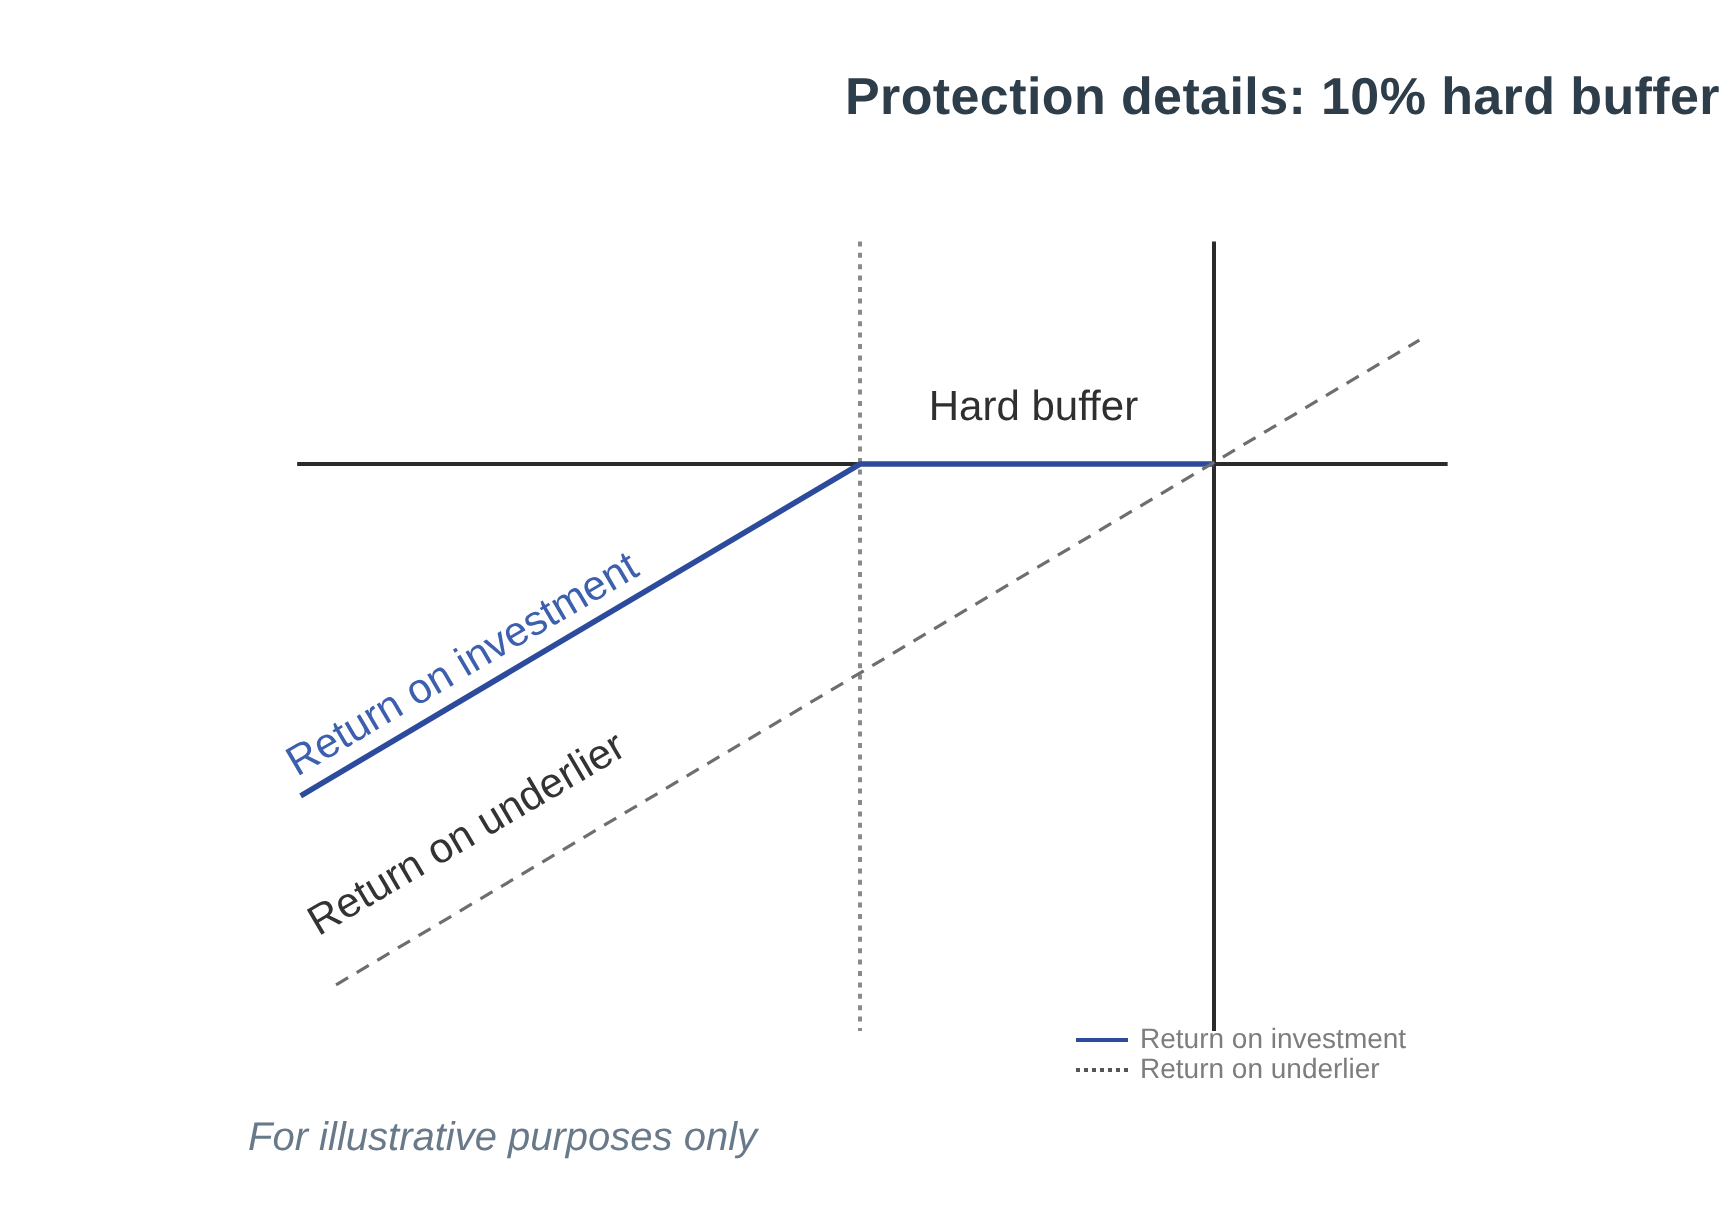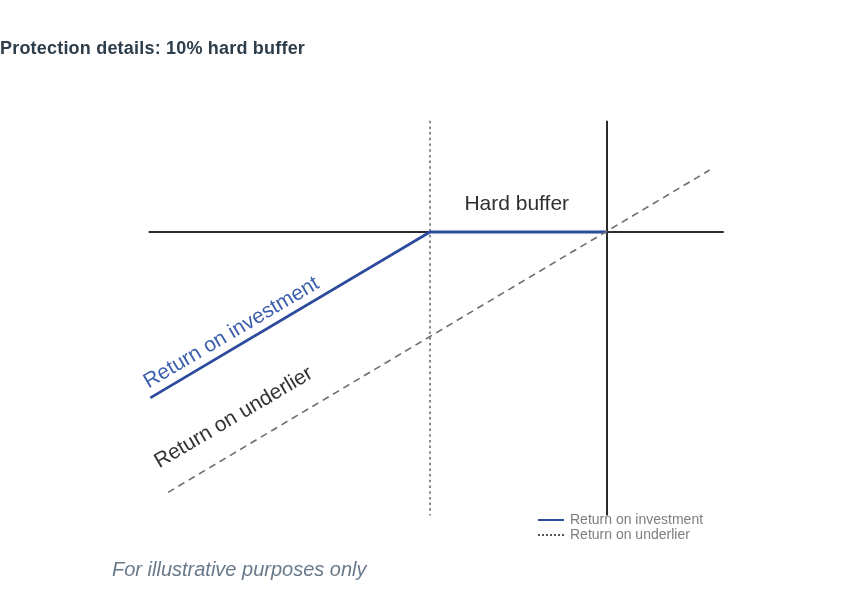--- a/index.html
+++ b/index.html
@@ -5,36 +5,36 @@
   html, body { margin: 0; padding: 0; }
   body {
     width: 860px; height: 605px;
     background: #ffffff;
     font-family: "Liberation Sans", sans-serif;
     overflow: hidden; position: relative;
   }
   .stage { position: absolute; inset: 0; width: 860px; height: 605px; }
   .chart-title {
     position: absolute; top: 30px; left: 0; width: 860px;
-    text-align: left;
-    font-size: 18px; font-weight: 700; line-height: 37px;
+    text-align: right;
+    font-size: 26px; font-weight: 700; line-height: 37px;
     color: #2e3d4a; letter-spacing: 0.2px;
   }
   svg.chart-canvas { position: absolute; left: 0; top: 0; }
   .legend {
     position: absolute; left: 538px; top: 512px;
     display: flex; flex-direction: column; gap: 0px;
     font-size: 14px; color: #7d7d7d; line-height: 15px;
   }
   .legend-row { display: flex; align-items: center; }
   .swatch { width: 26px; margin-right: 6px; flex: 0 0 auto; }
   .swatch-solid { height: 0; border-top: 2px solid #2d4b9d; }
   .swatch-dotted { height: 0; border-top: 2px dotted #555555; }
   .footnote {
-    position: absolute; left: 112px; top: 558px;
+    position: absolute; left: 124px; top: 558px;
     font-size: 20px; font-style: italic; color: #68798a;
   }
 </style>
 </head>
 <body>
 
 <div class="stage">
 
   <div class="chart-title">
     <div>Protection details: 10% hard buffer</div>

